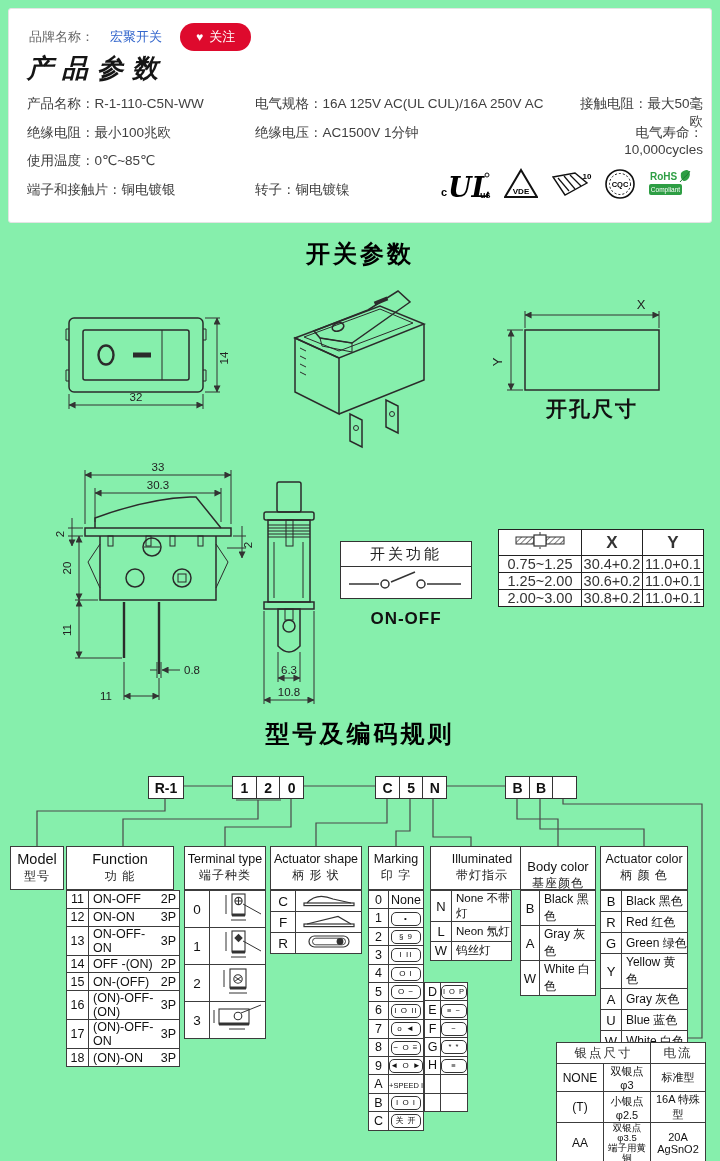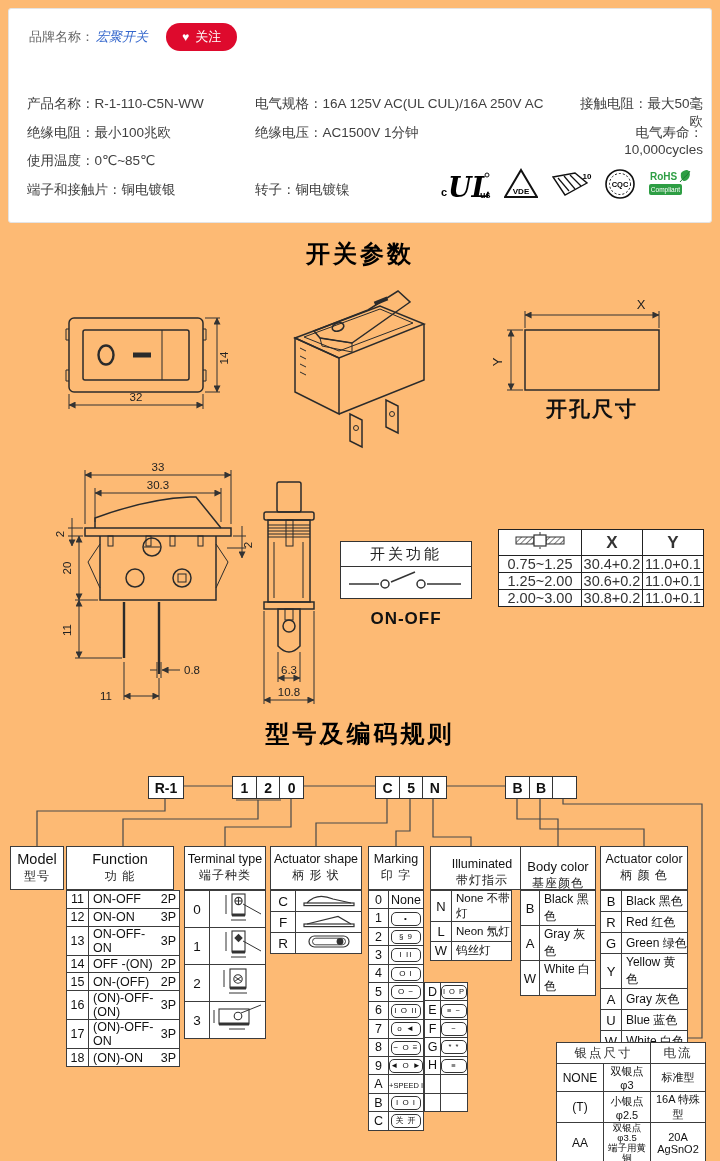--- a/index.html
+++ b/index.html
@@ -1,22 +1,22 @@
 <!DOCTYPE html>
 <html><head>
 <meta charset="utf-8">
 <style>
   html,body{margin:0;padding:0;background:#fff;}
   body{font-family:"Liberation Sans","DejaVu Sans",sans-serif;color:#333;}
-  .page{position:relative;width:720px;height:1161px;background:#fdba74;overflow:hidden;}
+  .page{position:relative;width:720px;height:1161px;background:#86efac;overflow:hidden;}
   .abs{position:absolute;}
   
   .card{left:8px;top:8px;width:702px;height:213px;border:1px solid #e4e4e4;border-radius:3px;background:#fff;}
   .brand-row{left:20px;top:14px;font-size:13px;color:#666;display:flex;align-items:center;}
-  .brand-link{color:#3366cc;margin-left:2px;cursor:pointer;font-style:italic;}
+  .brand-link{color:#3366cc;margin-left:16px;cursor:pointer;}
   .follow-btn{margin-left:18px;background:#de0a2d;color:#fff;border:none;border-radius:15px;padding:5px 16px;font-size:13px;display:inline-flex;align-items:center;cursor:pointer;font-family:inherit;}
   .follow-btn .heart{margin-right:6px;font-size:12px;}
   .pp-title{left:18px;top:42px;font-family:"DejaVu Serif","Liberation Serif",serif;font-style:italic;font-weight:bold;font-size:26px;letter-spacing:9px;color:#151515;}
   .spec{left:18px;top:86px;width:676px;font-size:13.5px;color:#404040;}
   .spec-row{display:flex;height:28.5px;align-items:flex-start;}
   .spec-c1{width:228px;flex:none;}
   .spec-c2{width:318px;flex:none;}
   .spec-c3{flex:1;text-align:right;}
   .certs{left:430px;top:158px;display:flex;align-items:center;gap:11px;}
   .certs svg{display:block;}
@@ -66,20 +66,21 @@
 
   <div class="abs card">
     <div class="abs brand-row">
       <span>品牌名称：</span>
         <span class="brand-link">宏聚开关</span>
       <button class="follow-btn">
           <span class="heart">♥</span>
           <span>关注</span>
         </button>
     </div>
+    <div class="abs pp-title">产品参数</div>
     <div class="abs spec">
       <div class="spec-row">
         <div class="spec-c1">产品名称：R-1-110-C5N-WW</div>
         <div class="spec-c2">电气规格：16A  125V  AC(UL CUL)/16A 250V  AC</div>
         <div class="spec-c3">接触电阻：最大50毫欧</div>
       </div>
       <div class="spec-row">
         <div class="spec-c1">绝缘电阻：最小100兆欧</div>
         <div class="spec-c2">绝缘电压：AC1500V 1分钟</div>
         <div class="spec-c3">电气寿命：10,000cycles</div>
@@ -344,21 +345,21 @@
     <span class="hdr-cn">端子种类</span>
   </div>
   <div class="abs hdr-box" style="left:270px;top:846px;width:92px;">
     <span class="hdr-en" style="font-size:12.5px;">Actuator shape</span>
     <span class="hdr-cn">柄 形 状</span>
   </div>
   <div class="abs hdr-box" style="left:368px;top:846px;width:56px;">
     <span class="hdr-en" style="font-size:12.5px;">Marking</span>
     <span class="hdr-cn">印  字</span>
   </div>
-  <div class="abs hdr-box" style="left:430px;top:846px;width:104px;justify-content:flex-end;">
+  <div class="abs hdr-box" style="left:430px;top:846px;width:104px;">
     <span class="hdr-en" style="font-size:12.5px;">Illuminated</span>
     <span class="hdr-cn">带灯指示</span>
   </div>
   <div class="abs hdr-box" style="left:520px;top:846px;width:76px;">
     <span class="hdr-en" style="font-size:13px;margin-top:14px;">Body color</span>
     <span class="hdr-cn">基座颜色</span>
   </div>
   <div class="abs hdr-box" style="left:600px;top:846px;width:88px;">
     <span class="hdr-en" style="font-size:12.5px;">Actuator color</span>
     <span class="hdr-cn">柄 颜 色</span>

